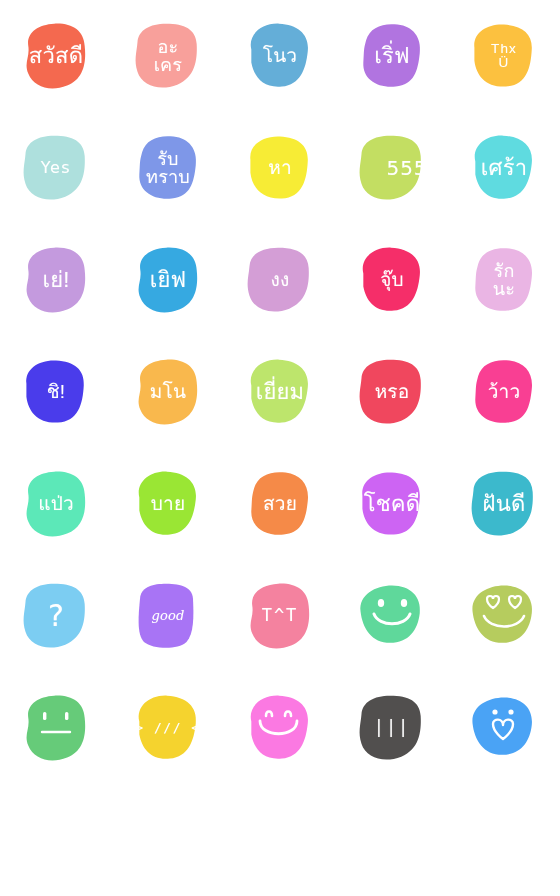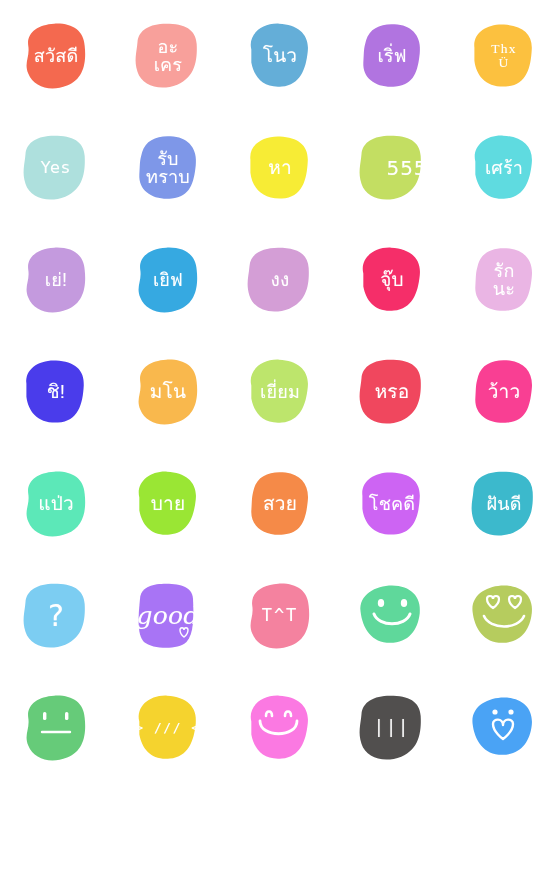--- a/index.html
+++ b/index.html
@@ -50,28 +50,28 @@
     color: #ffffff;
     letter-spacing: 0.2px;
     text-shadow: 0 0 1px rgba(255,255,255,0.35);
     padding: 0 3px;
     white-space: pre-line;
     font-weight: 400;
   }
   
   .t-one   { font-size: 19px; }
   .t-two   { font-size: 18px; }
-  .t-long  { font-size: 18px; }
+  .t-long  { font-size: 22px; }
   .t-lat   { font-size: 16px; font-family: "DejaVu Sans", sans-serif; letter-spacing: 1.6px; }
-  .t-lat-sm{ font-size: 13.5px; font-family: Liberation Serif, serif; letter-spacing: 1.2px; }
+  .t-lat-sm{ font-size: 13.5px; font-family: Liberation Sans, sans-serif; letter-spacing: 1.2px; }
   .t-num   { font-size: 20px; font-family: "DejaVu Sans", sans-serif; letter-spacing: 1px; margin-left: 30px; }
   .t-kao   { font-size: 17px; font-family: "DejaVu Sans Mono", monospace; letter-spacing: 2px; }
   .t-kao-sm{ font-size: 13px; font-family: "DejaVu Sans Mono", monospace; letter-spacing: 1.5px; }
   .t-qm    { font-size: 30px; font-family: "DejaVu Sans", sans-serif; }
-  .t-good  { font-size: 25px; font-family: "DejaVu Serif", serif; font-style: italic; }
+  .t-good  { font-size: 13px; font-family: "DejaVu Serif", serif; font-style: italic; }
   .face-svg { position: relative; z-index: 1; }
   .heart-deco { position: absolute; z-index: 1; }
 </style>
 </head>
 <body>
 
 <div id="sticker-grid">
     <div class="sticker-cell">
       <div class="blob" title="hello">
         <svg class="blob-shape" viewBox="0 0 80 74">

